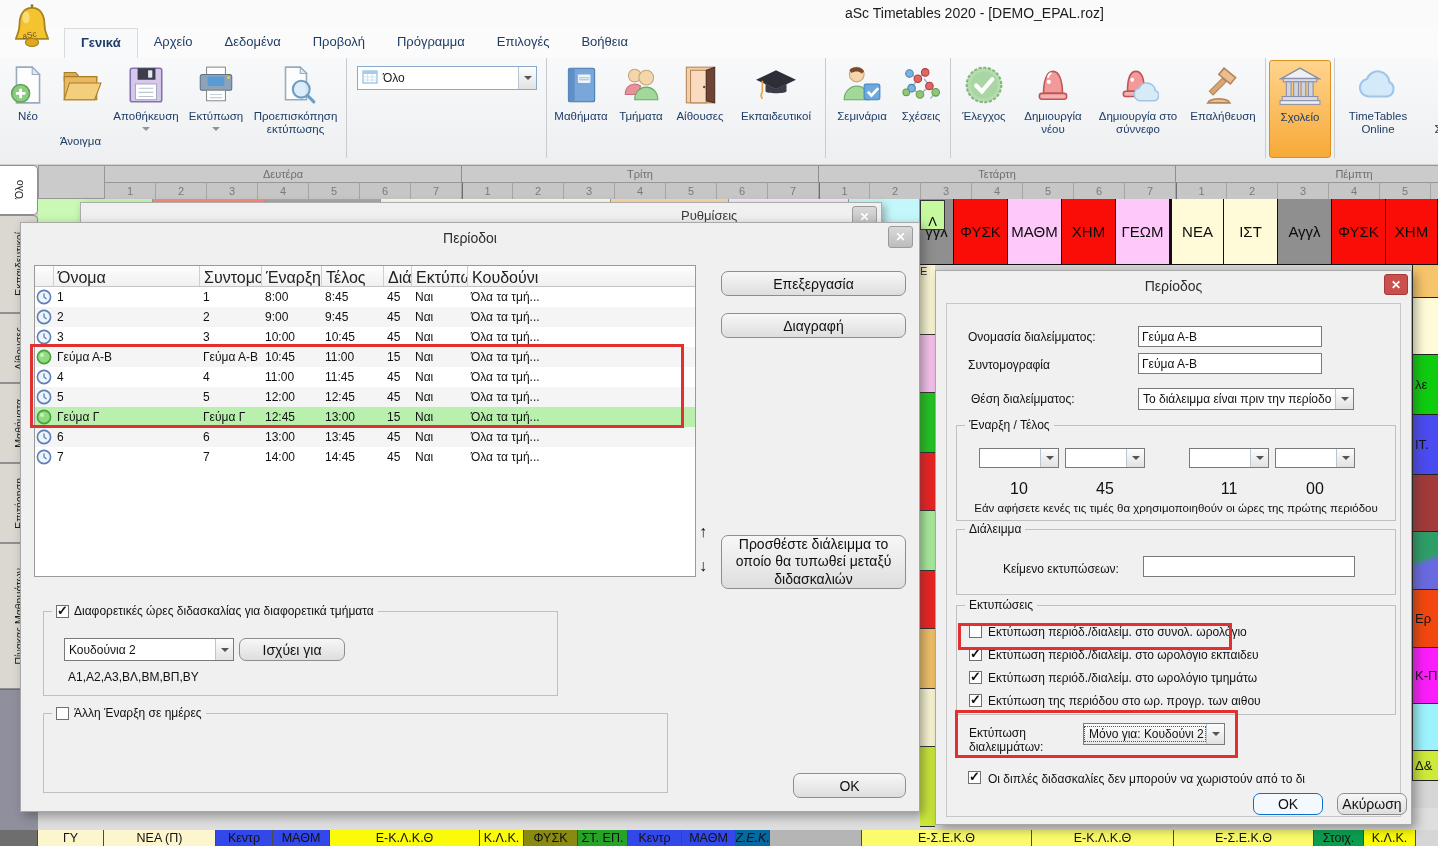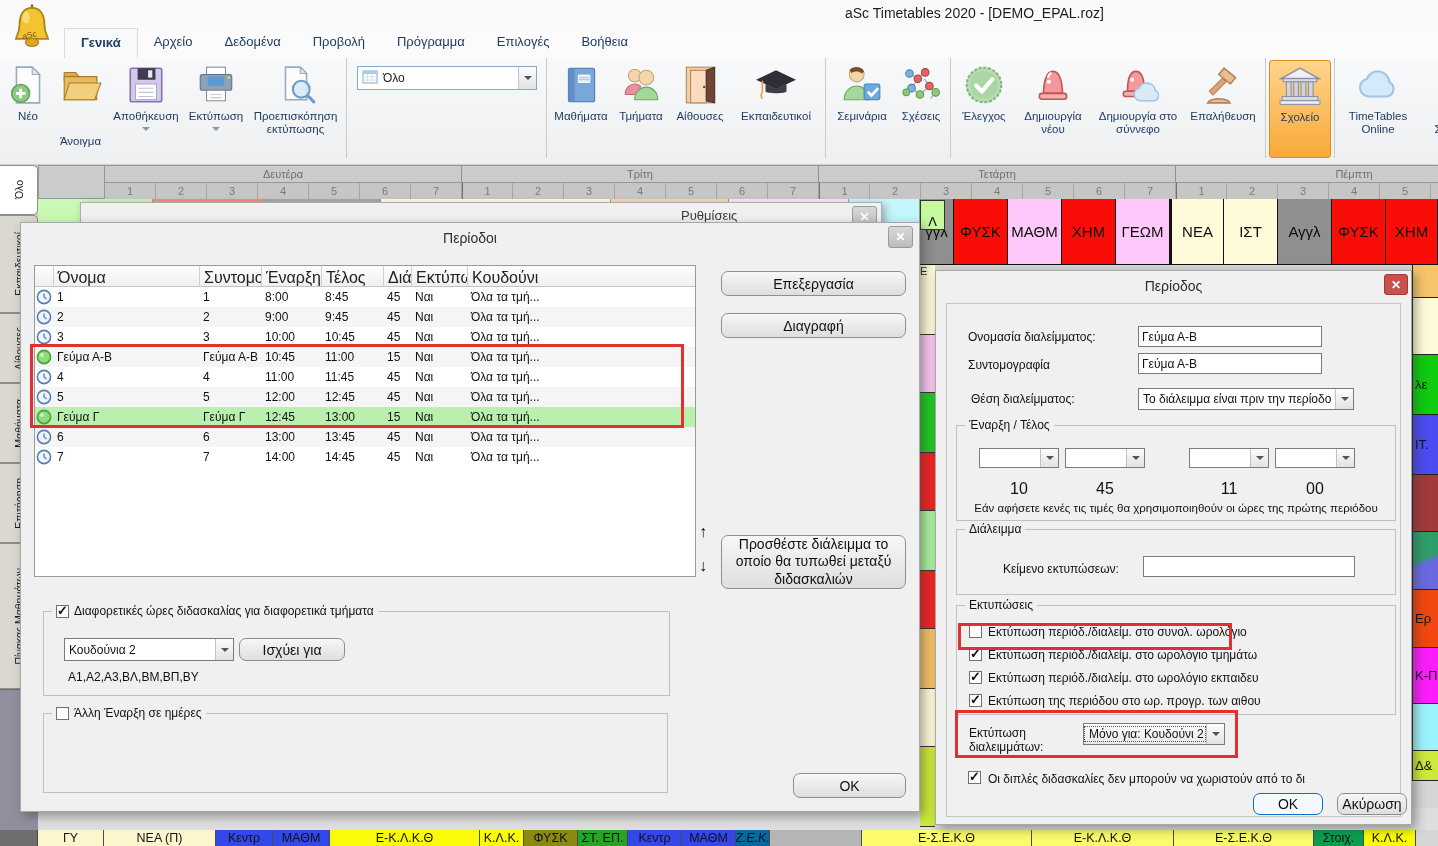--- a/index.html
+++ b/index.html
@@ -636,21 +636,21 @@
         </div>
     </div>
 
     <div class="winbtn" style="left:700px;top:48px;width:185px;height:25px;">Επεξεργασία</div>
     <div class="winbtn" style="left:700px;top:90px;width:185px;height:25px;">Διαγραφή</div>
 
     <div class="movearrow" style="left:678px;top:300px;">↑</div>
     <div class="movearrow" style="left:678px;top:334px;">↓</div>
     <div class="winbtn" style="left:700px;top:312px;width:185px;height:54px;padding:4px;line-height:1.25;">Προσθέστε διάλειμμα το οποίο θα τυπωθεί μεταξύ διδασκαλιών</div>
 
-    <div class="gbox" style="left:22px;top:388px;width:627px;height:85px;">
+    <div class="gbox" style="left:22px;top:388px;width:515px;height:85px;">
       <div class="glabel">
         <span class="cb checked"></span>
         <span>Διαφορετικές ώρες διδασκαλίας για διαφορετικά τμήματα</span>
       </div>
       <div class="combo" style="left:20px;top:26px;width:170px;height:23px;">
         <span class="ctext">Κουδούνια 2</span>
         <span class="arr">
             <span class="tri"></span>
           </span>
       </div>
@@ -732,25 +732,25 @@
       <div class="glabel">
           <span>Εκτυπώσεις</span>
         </div>
       <div id="print-options">
           <div class="popt">
             <span class="cb"></span>
             <span>Εκτύπωση περιόδ./διαλείμ. στο συνολ. ωρολόγιο</span>
           </div>
           <div class="popt">
             <span class="cb checked"></span>
-            <span>Εκτύπωση περιόδ./διαλείμ. στο ωρολόγιο τμημάτω</span>
+            <span>Εκτύπωση περιόδ./διαλείμ. στο ωρολόγιο εκπαιδευ</span>
           </div>
           <div class="popt">
             <span class="cb checked"></span>
-            <span>Εκτύπωση περιόδ./διαλείμ. στο ωρολόγιο εκπαιδευ</span>
+            <span>Εκτύπωση περιόδ./διαλείμ. στο ωρολόγιο τμημάτω</span>
           </div>
           <div class="popt">
             <span class="cb checked"></span>
             <span>Εκτύπωση της περιόδου στο ωρ. προγρ. των αιθου</span>
           </div>
         </div>
     </div>
 
     <div class="lbl" style="left:33px;top:455px;">Εκτύπωση</div>
     <div class="lbl" style="left:33px;top:469px;">διαλειμμάτων:</div>

